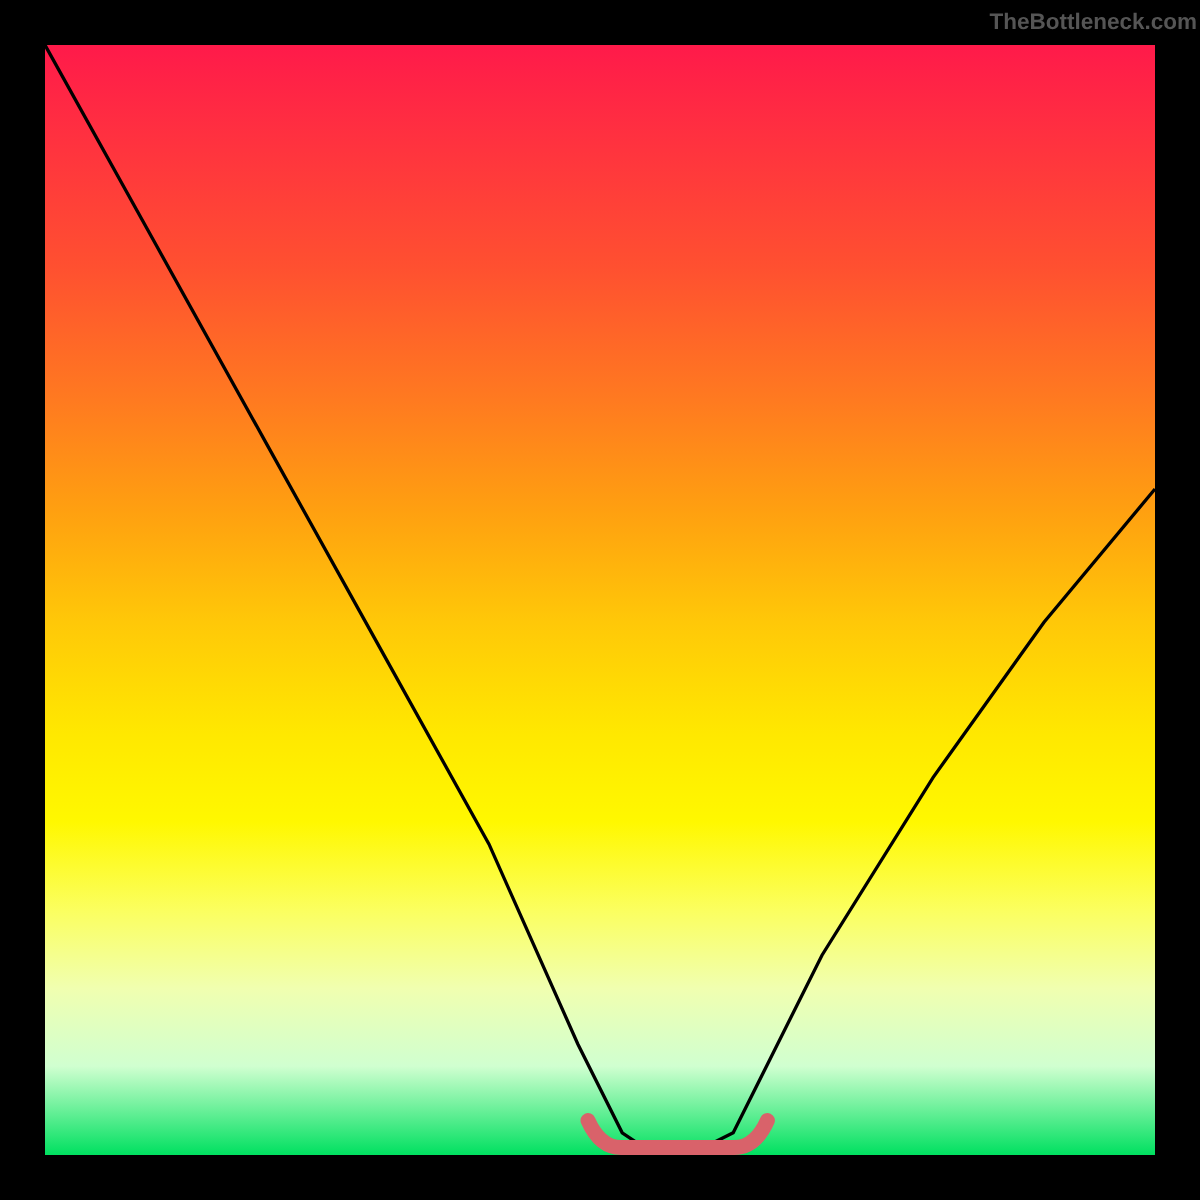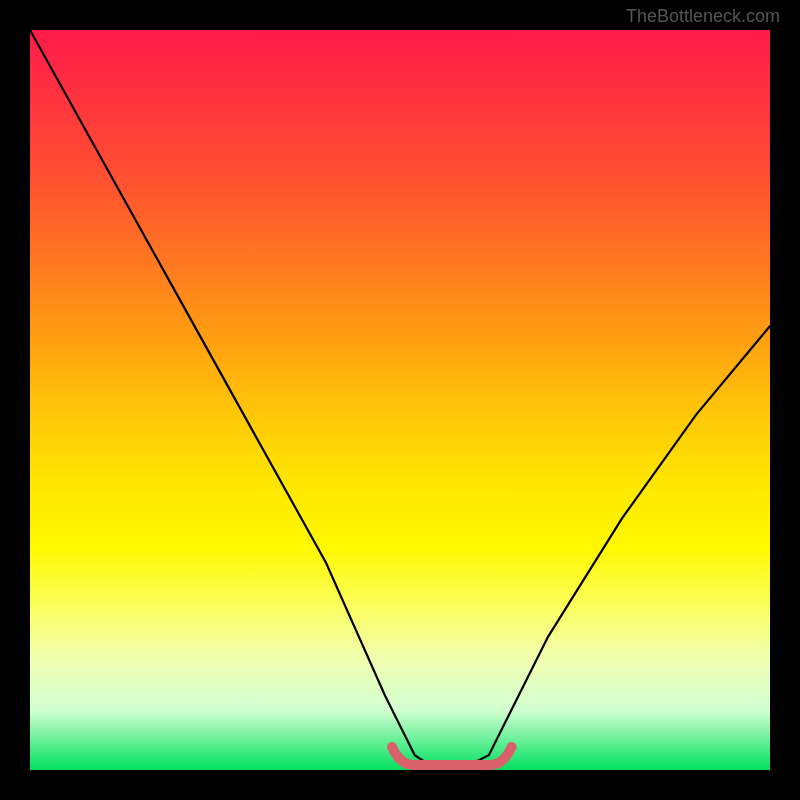--- a/index.html
+++ b/index.html
@@ -7,24 +7,24 @@
     padding: 0;
     width: 800px;
     height: 800px;
     background: #000;
     position: relative;
     font-family: Arial, sans-serif;
   }
   .watermark {
     position: absolute;
     top: 6px;
-    right: 20px;
+    right: 2px;
     color: #555;
-    font-size: 18px;
-    font-weight: 400;
+    font-size: 15px;
+    font-weight: 700;
     z-index: 10;
   }
   .plot-area {
     position: absolute;
     left: 30px;
     top: 30px;
     width: 740px;
     height: 740px;
     background: linear-gradient(to bottom,
       #ff1a4a 0%,

